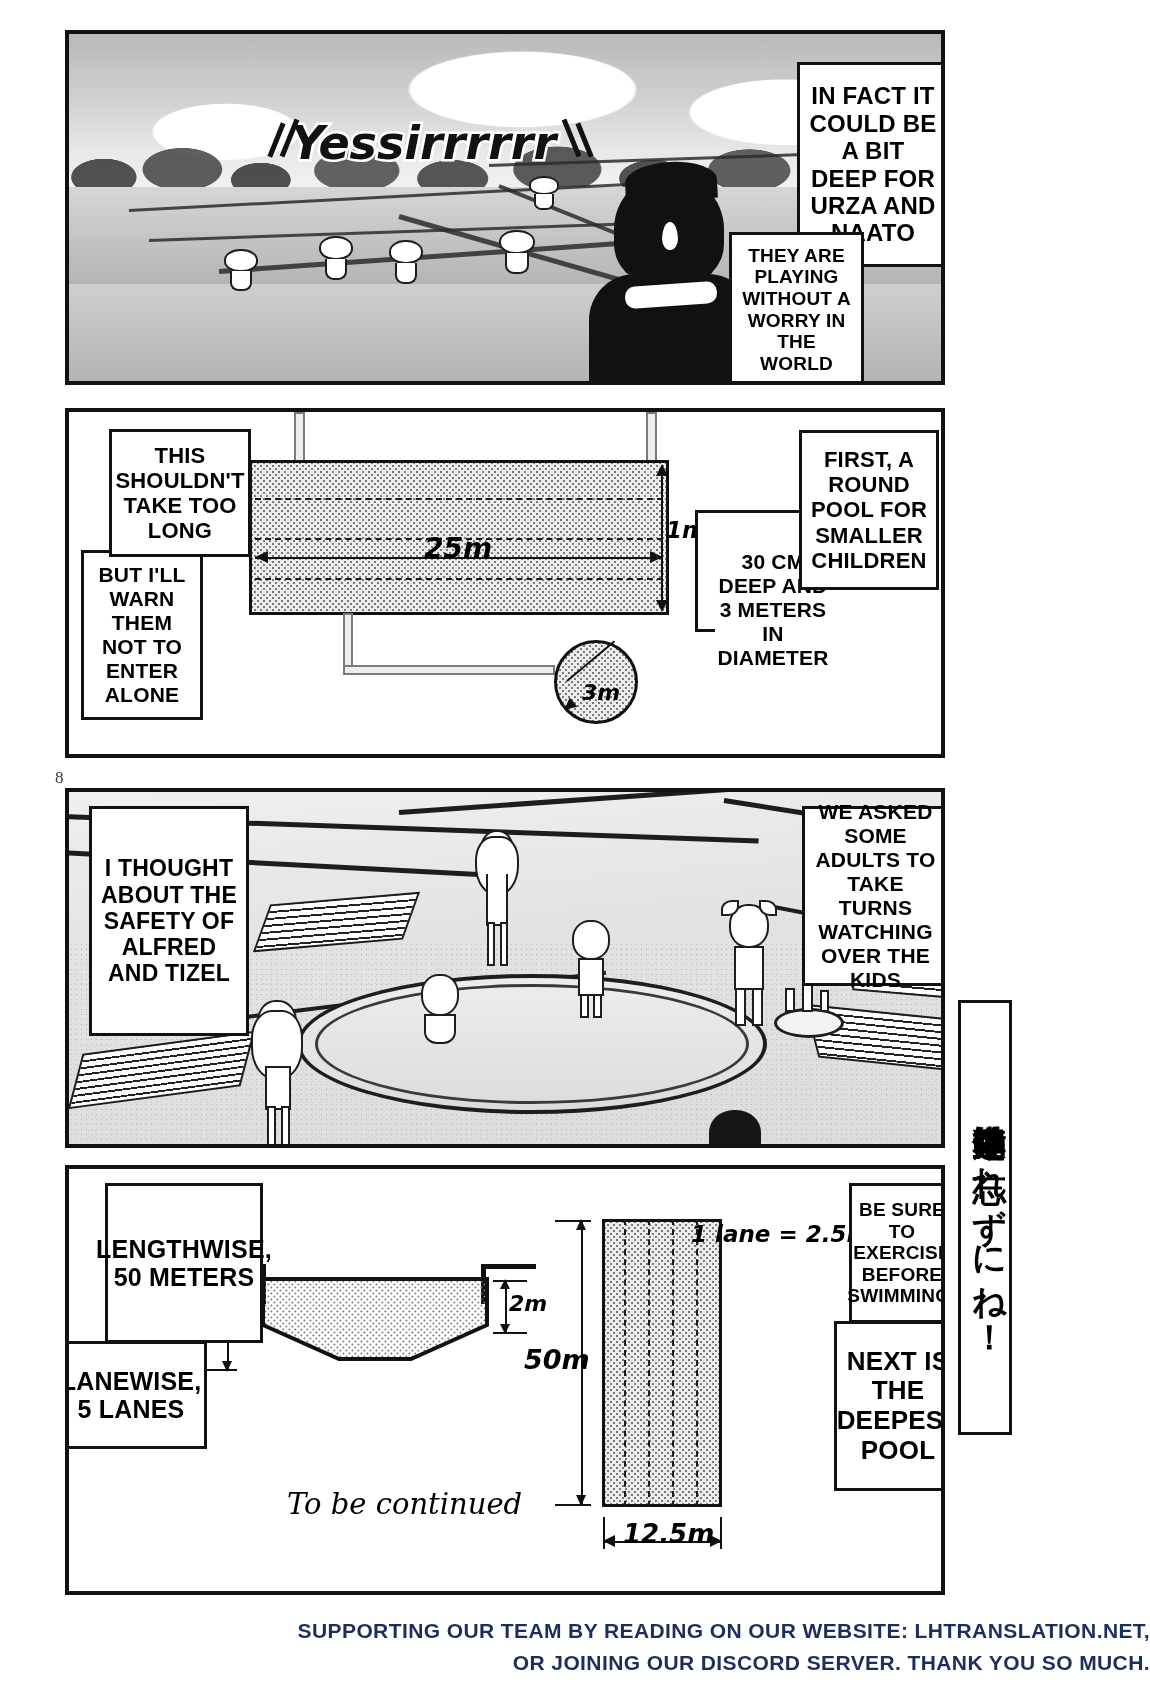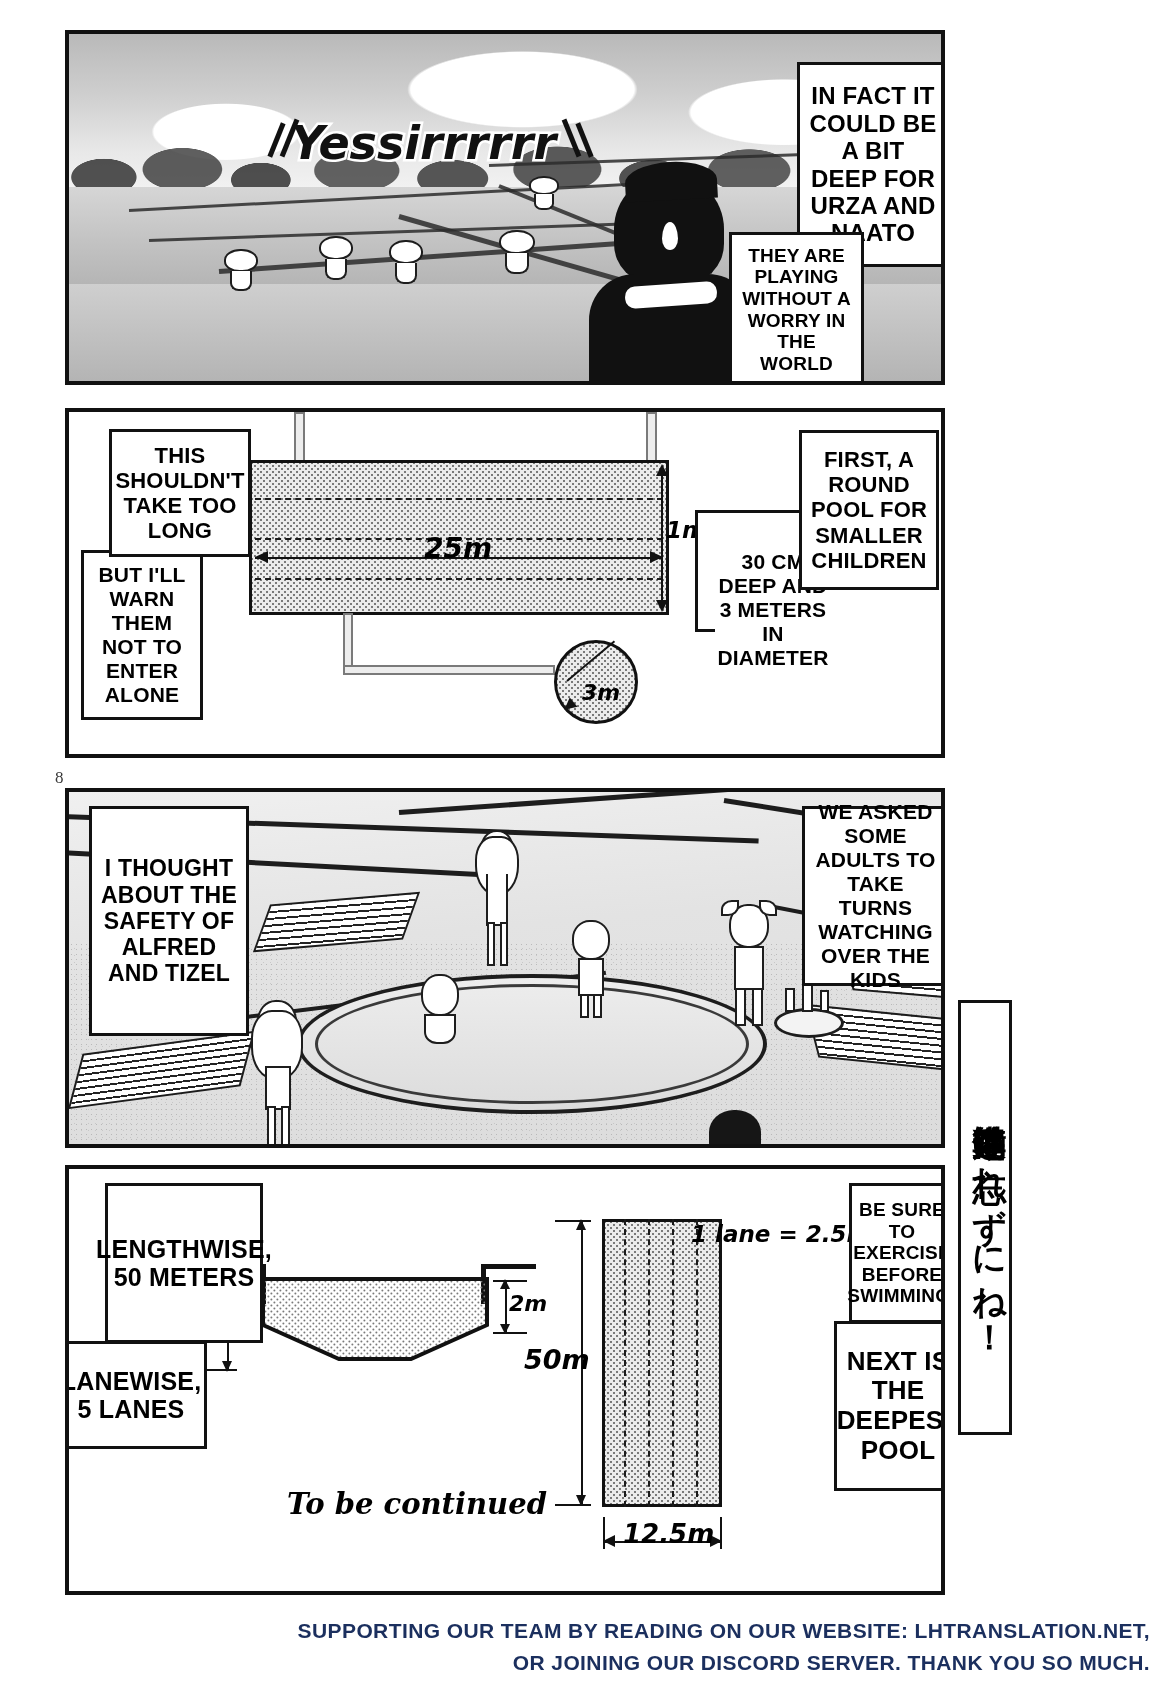--- a/index.html
+++ b/index.html
@@ -187,21 +187,21 @@
   .pagenum {
     position:absolute;
     font-family:"Liberation Serif", serif;
     font-size:17px;
     color:#3a3a3a;
   }
   .tbc {
     position:absolute;
     font-family:"DejaVu Serif", serif;
     font-style:italic;
-    font-weight:700;
+    font-weight:400;
     font-size:29px;
     color:#000;
     white-space:nowrap;
   }
   .sfx {
     position:absolute;
     font-family:"DejaVu Sans", sans-serif;
     font-style:italic;
     font-weight:700;
     color:#111;

